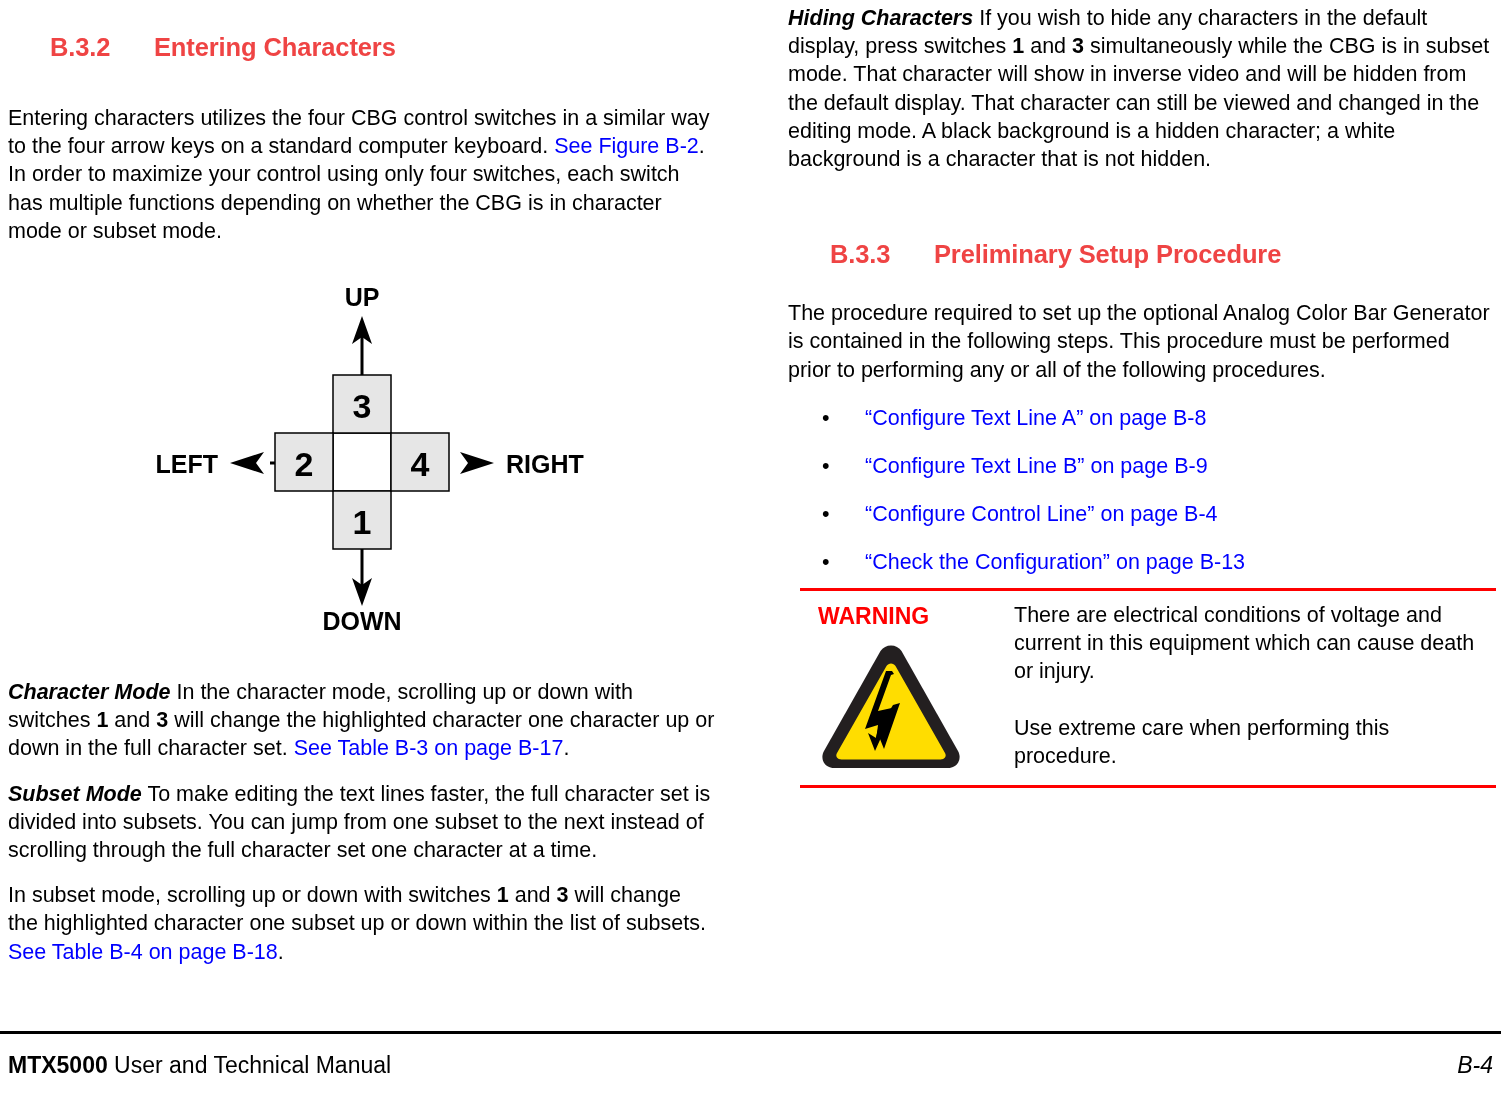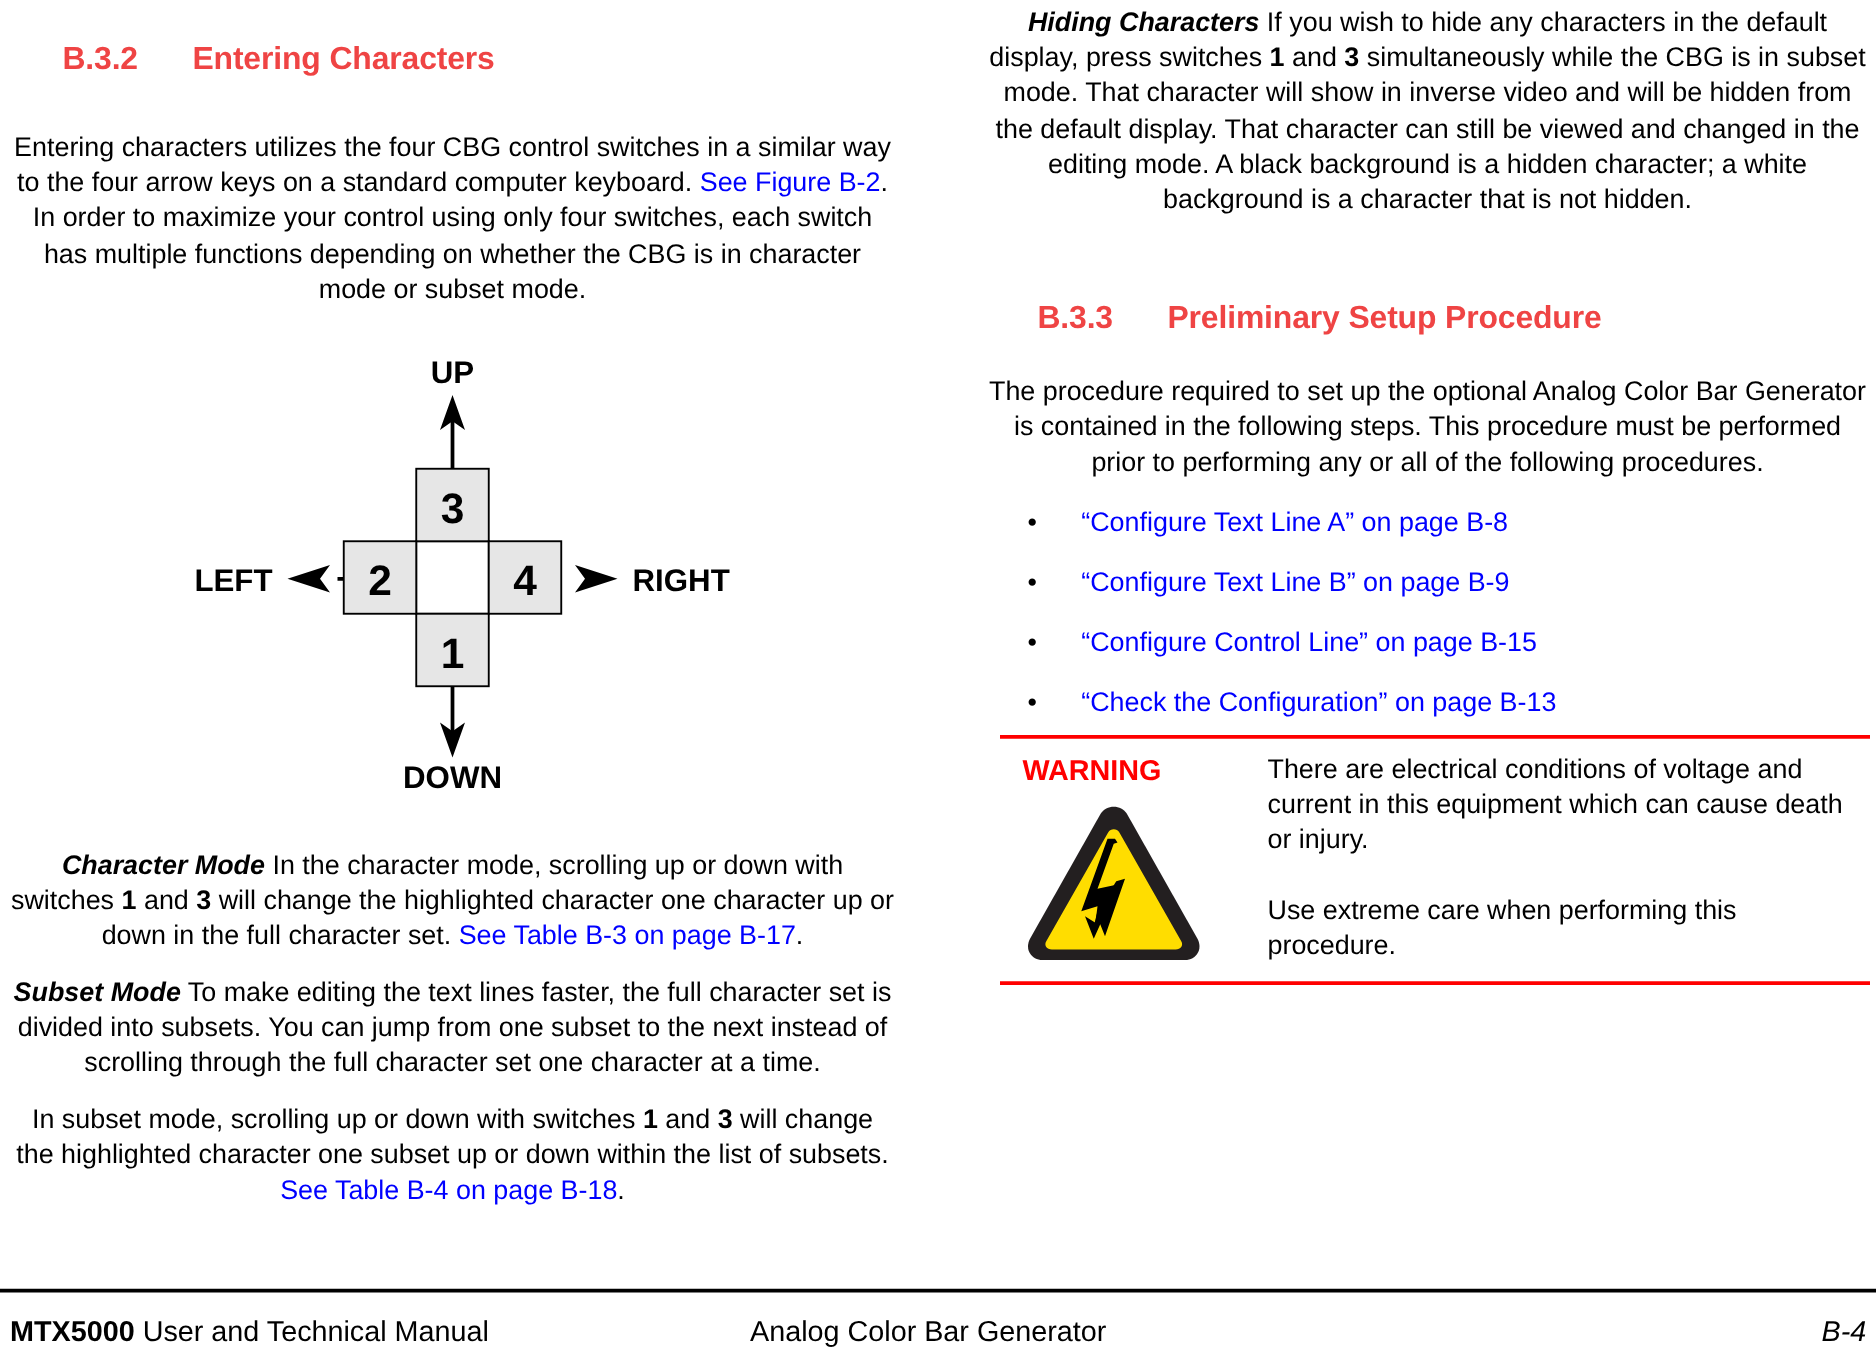--- a/index.html
+++ b/index.html
@@ -42,21 +42,21 @@
     white-space: pre;
     letter-spacing: -0.1px;
   }
   h2.section-heading .num { display: inline-block; width: 104px; }
 
   p.body-text {
     font-size: 21.5px;
     line-height: 28.2px;
     margin: 0;
     color: #000000;
-    text-align: center;
+    text-align: left;
   }
   p.body-text + p.body-text { margin-top: 17px; }
 
   .link { color: #0000ff; }
   .bold { font-weight: bold; }
   .run-in {
     font-weight: bold;
     font-style: italic;
   }
 
@@ -276,21 +276,21 @@
     <p class="body-text" style="">The procedure required to set up the optional Analog Color Bar Generator is contained in the following steps.  This procedure must be performed prior to performing any or all of the following procedures.</p>
 
     <ul class="bullet-list" style="margin-top:20px;">
       <li>
         <span class="bullet-dot">•</span><span>“Configure Text Line A” on page B-8</span>
       </li>
       <li>
         <span class="bullet-dot">•</span><span>“Configure Text Line B” on page B-9</span>
       </li>
       <li>
-        <span class="bullet-dot">•</span><span>“Configure Control Line” on page B-15</span>
+        <span class="bullet-dot">•</span><span>“Configure Control Line” on page B-4</span>
       </li>
       <li>
         <span class="bullet-dot">•</span><span>“Check the Configuration” on page B-13</span>
       </li>
     </ul>
 
     <div id="warning-block">
       <div class="warn-rule"></div>
 
       <div id="warning-body">
@@ -320,17 +320,16 @@
 
       <div class="warn-rule"></div>
     </div>
 
   </div>
 
   <div id="footer-rule"></div>
 
   <div id="footer">
     <div class="f-left"><span class="bold">MTX5000</span><span> User and Technical Manual</span></div>
-    <div class="f-center">Analog Color Bar Generator</div>
     <div class="f-right">B-4</div>
   </div>
 
 </div>
 
 </body></html>

